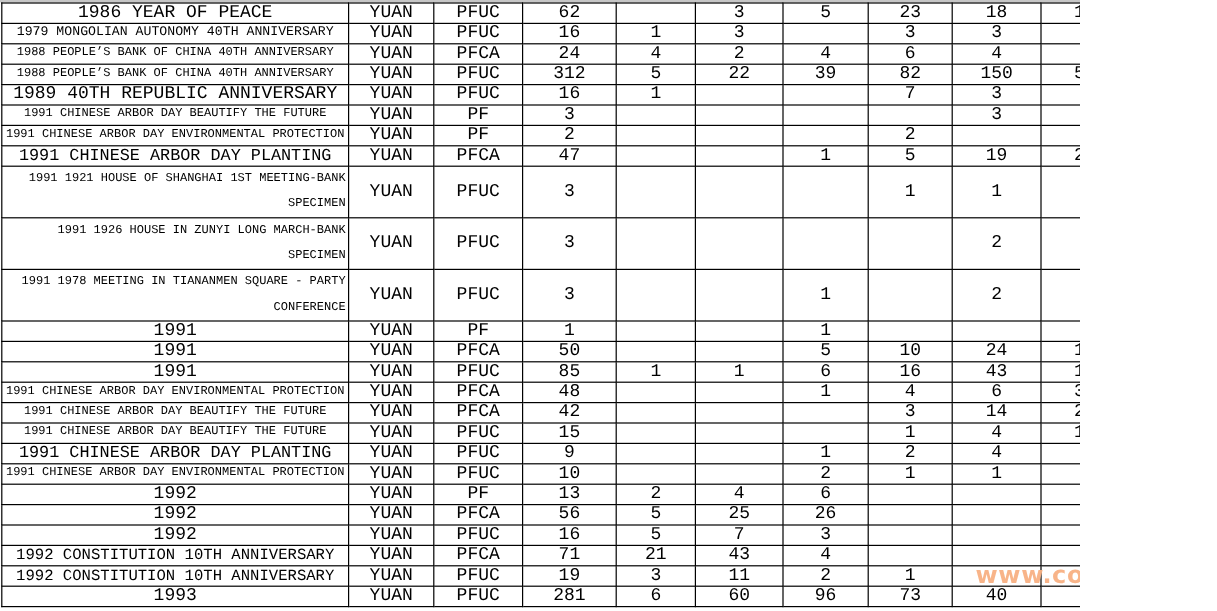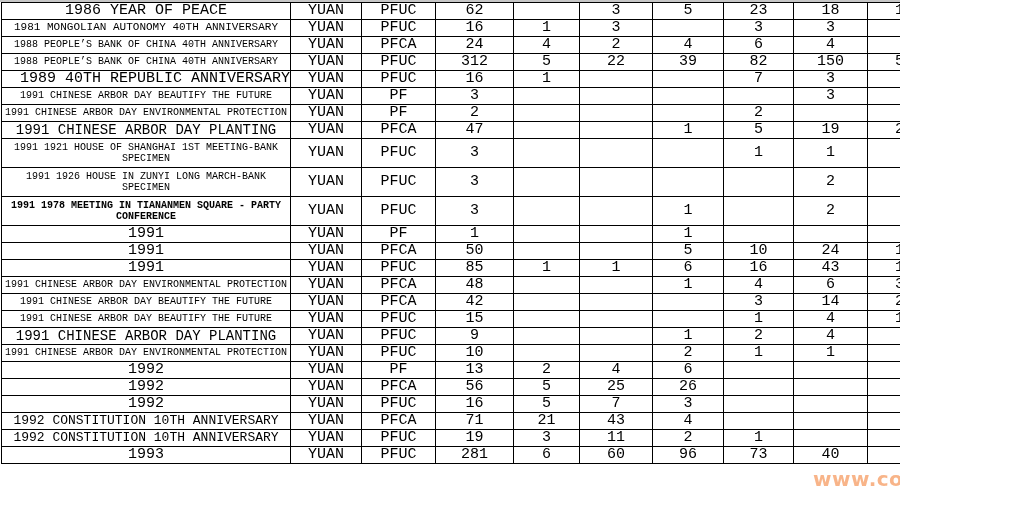--- a/index.html
+++ b/index.html
@@ -43,22 +43,23 @@
     padding: 0;
     overflow: hidden;
     white-space: nowrap;
     font-size: 15px;
     line-height: 1.05;
   }
   table.grid tr { height: 17px; }
   table.grid tr.tall { height: 29px; }
   td.desc.wrap {
     white-space: normal;
-    line-height: 11px;
+    line-height: 21px;
     padding: 0 2px;
+    text-align: right;
   }
   .watermark {
     position: absolute;
     top: 468px;
     left: 813px;
     width: 200px;
     height: 22px;
     text-align: center;
     font-family: "DejaVu Sans", "Liberation Sans", sans-serif;
     font-weight: bold;
@@ -98,21 +99,21 @@
           <td>62</td>
           <td></td>
           <td>3</td>
           <td>5</td>
           <td>23</td>
           <td>18</td>
           <td>13</td>
           <td></td>
         </tr>
         <tr>
-          <td class="desc" style="font-size: 11px;">1981 MONGOLIAN AUTONOMY 40TH ANNIVERSARY</td>
+          <td class="desc" style="font-size: 11px;">1979 MONGOLIAN AUTONOMY 40TH ANNIVERSARY</td>
           <td>YUAN</td>
           <td>PFUC</td>
           <td>16</td>
           <td>1</td>
           <td>3</td>
           <td></td>
           <td>3</td>
           <td>3</td>
           <td>4</td>
           <td></td>
@@ -137,21 +138,21 @@
           <td>312</td>
           <td>5</td>
           <td>22</td>
           <td>39</td>
           <td>82</td>
           <td>150</td>
           <td>53</td>
           <td></td>
         </tr>
         <tr>
-          <td class="desc" style="font-size: 15px; text-align: right;">1989 40TH REPUBLIC ANNIVERSARY</td>
+          <td class="desc" style="font-size: 15px;">1989 40TH REPUBLIC ANNIVERSARY</td>
           <td>YUAN</td>
           <td>PFUC</td>
           <td>16</td>
           <td>1</td>
           <td></td>
           <td></td>
           <td>7</td>
           <td>3</td>
           <td>5</td>
           <td></td>
@@ -215,21 +216,21 @@
           <td>3</td>
           <td></td>
           <td></td>
           <td></td>
           <td></td>
           <td>2</td>
           <td>1</td>
           <td></td>
         </tr>
         <tr class="tall">
-          <td class="desc wrap" style="font-size: 10px; font-weight: bold;">1991 1978 MEETING IN TIANANMEN SQUARE - PARTY CONFERENCE</td>
+          <td class="desc wrap" style="font-size: 10px;">1991 1978 MEETING IN TIANANMEN SQUARE - PARTY CONFERENCE</td>
           <td>YUAN</td>
           <td>PFUC</td>
           <td>3</td>
           <td></td>
           <td></td>
           <td>1</td>
           <td></td>
           <td>2</td>
           <td></td>
           <td></td>

